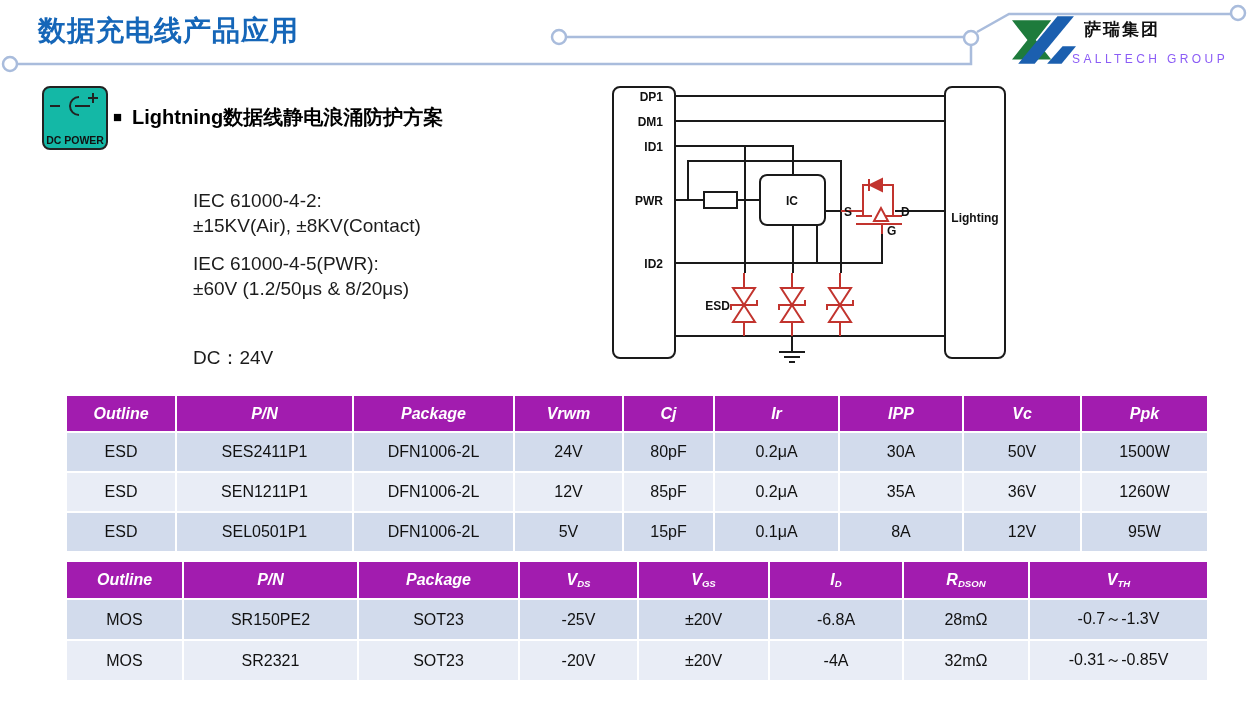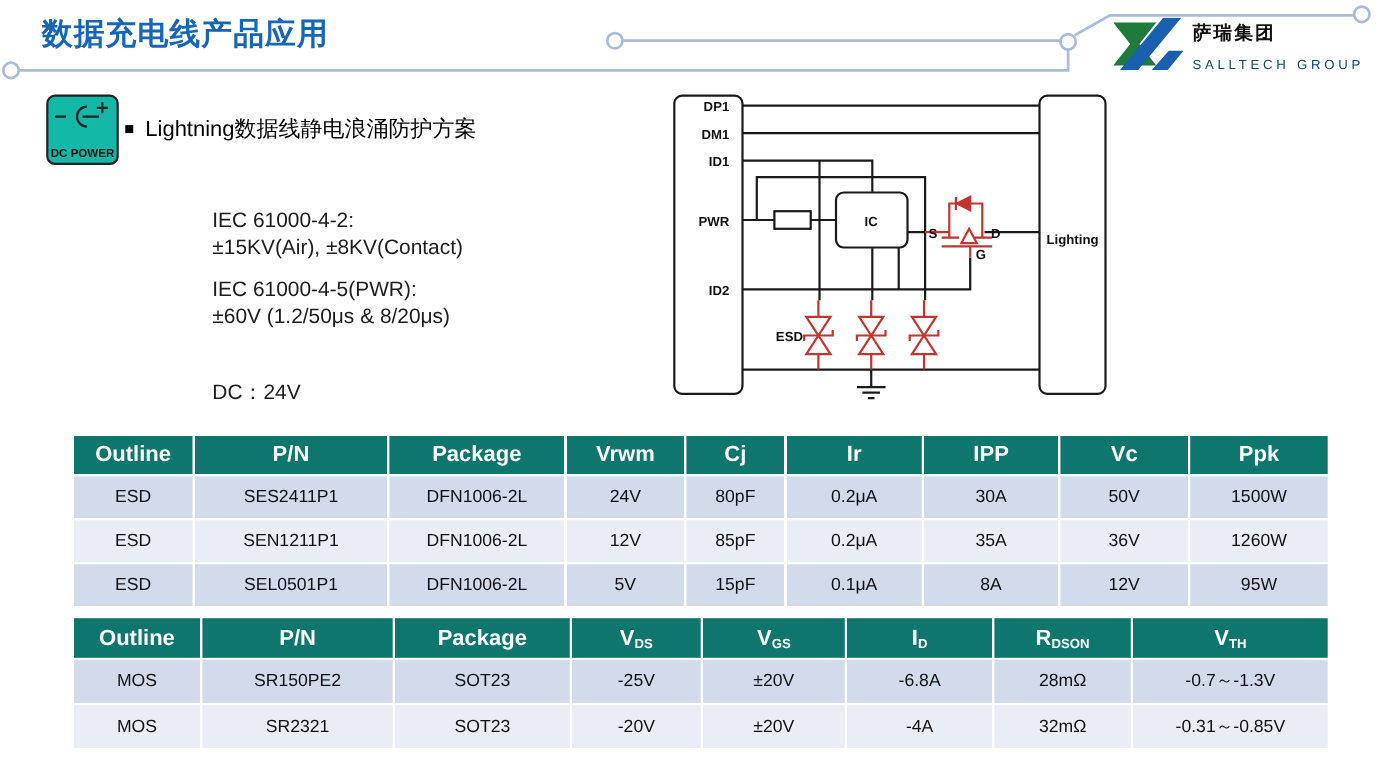--- a/index.html
+++ b/index.html
@@ -11,46 +11,46 @@
 
   
   #page-title {
     left:38px; top:12px; font-size:28px; font-weight:bold;
     color:#1566B8; letter-spacing:1px;
   }
 
   
   #logo { left:1012px; top:16px; width:230px; height:62px; }
   #logo-cn { position:absolute; left:72px; top:2px; font-size:17px; font-weight:bold; color:#111; letter-spacing:2px; }
-  #logo-en { position:absolute; left:72px; top:36px; font-size:12px; color:#0c4a6e; letter-spacing:3.4px; }
+  #logo-en { position:absolute; left:60px; top:36px; font-size:12px; color:#8b5cf6; letter-spacing:3.4px; }
 
   
   #dc-power {
     left:42px; top:86px; width:62px; height:60px;
     border:2px solid #222; border-radius:8px; background:#14b8a6;
   }
   #dc-power-label {
     position:absolute; left:0; right:0; bottom:2px; text-align:center;
     font-size:10.5px; font-weight:bold; color:#111; letter-spacing:0px;
   }
 
   
-  #section-heading { left:113px; top:104px; font-size:20px; font-weight:normal; color:#000; }
+  #section-heading { left:113px; top:104px; font-size:20px; font-weight:bold; color:#000; }
   #section-heading .bullet { font-size:15px; margin-right:10px; position:relative; top:-2px; }
 
   
   #specs { left:193px; top:188px; font-size:19px; color:#1c1c1c; line-height:25px; }
   #specs p { margin:0 0 13px 0; }
   #specs .last { margin-bottom:0;margin-top:44px; }
 
   
   table { table-layout:fixed; border-collapse:collapse; }
   td, th { border:2px solid #fff; text-align:center; vertical-align:middle;
            overflow:hidden; white-space:nowrap; }
-  th { background:#0f766e; color:#fff; font-size:20px; font-weight:bold; }
+  th { background:#a21caf; color:#fff; font-size:16px; font-weight:bold;font-style:italic; }
   td { font-size:16px; color:#111; }
   tr.band-dark td  { background:#D2DBEC; }
   tr.band-light td { background:#E9EDF6; }
   #esd-table-wrap { left:65px; top:394px; }
   #mos-table-wrap { left:65px; top:560px; }
   .sub { font-size:0.60em; font-weight:bold; vertical-align:-0.25em; letter-spacing:0;margin-top:21px; }
 </style>
 </head>
 <body>
 

